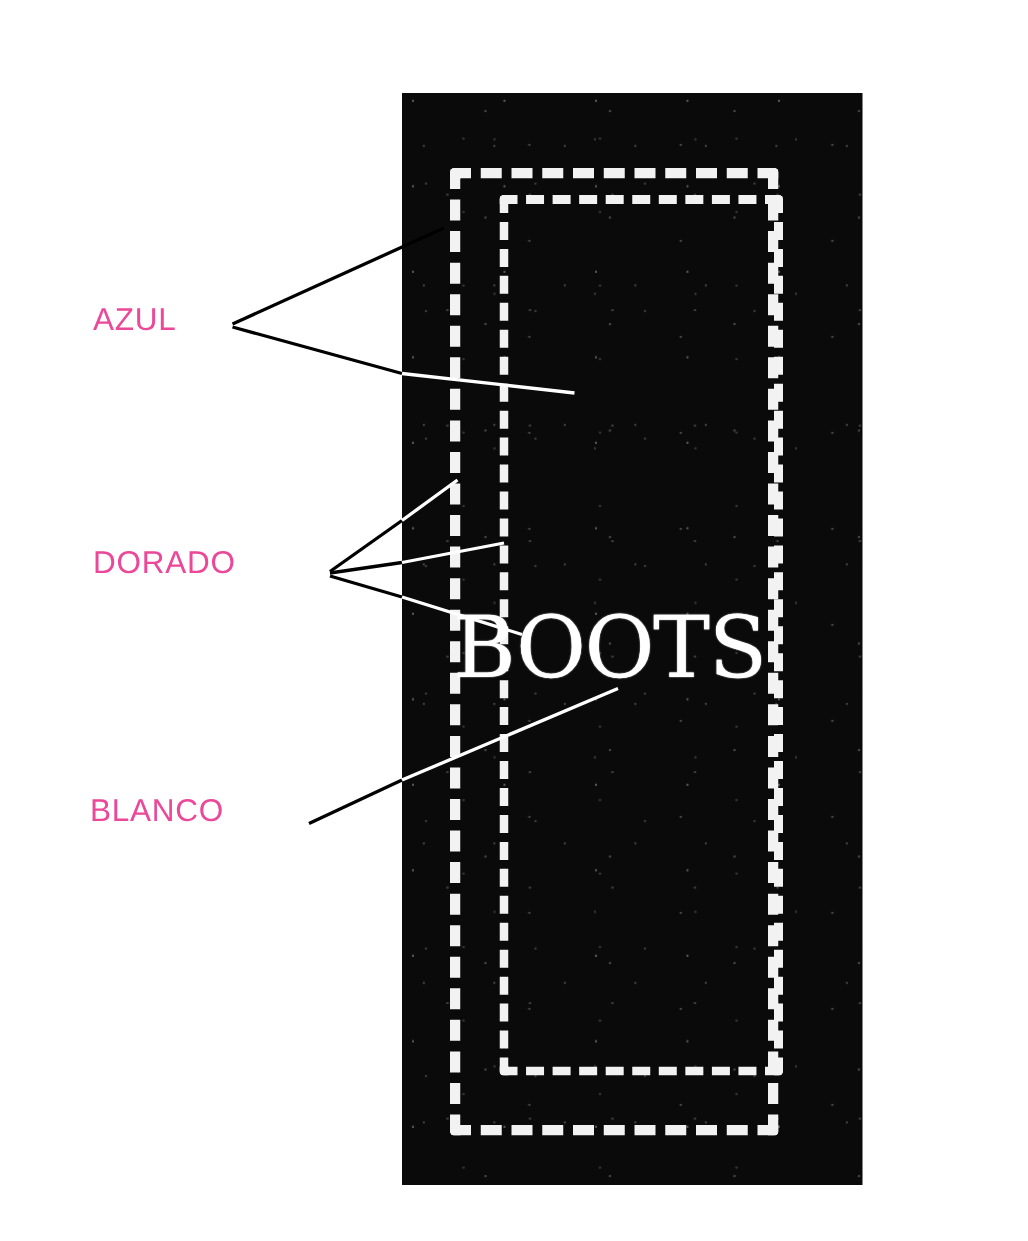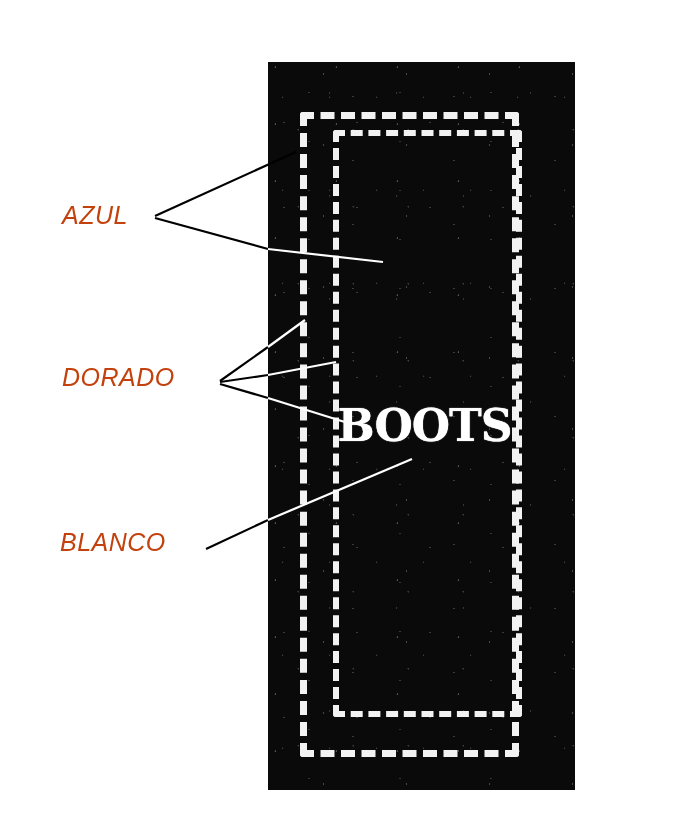--- a/index.html
+++ b/index.html
@@ -3,28 +3,27 @@
 <meta charset="utf-8">
 <style>
   html,body{margin:0;padding:0;background:#ffffff;}
   body{width:685px;height:827px;position:relative;overflow:hidden;
        font-family:"Liberation Sans", sans-serif;}
 
   #stage{position:absolute;left:0;top:0;width:685px;height:827px;}
 
   .label{
     position:absolute;
-    color:#c2410c;
+    color:#ec4899;
     font-family:"Liberation Sans", sans-serif;
-    font-size:25px;
+    font-size:21px;
     font-weight:400;
     letter-spacing:0.5px;
     white-space:nowrap;
     line-height:1;
-    font-style:italic;
   }
   #label-azul{left:62px;  top:203px;}
   #label-dorado{left:62px;top:365px;}
   #label-blanco{left:60px;top:530px;}
 
   
   #panel{
     position:absolute;
     left:268px; top:62px;
     width:307px; height:728px;
@@ -67,25 +66,24 @@
     border-radius:3px;
   }
 
   
   #brand{
     position:absolute;
     left:34px; top:342px;
     width:245px;
     color:#ffffff;
     font-family:"DejaVu Serif", serif;
-    font-weight:700;
-    font-size:44px;
+    font-weight:400;
+    font-size:57px;
     letter-spacing:-1px;
     line-height:1;
-    text-align:center;
     text-shadow:0 0 1px #ffffff;
   }
 
   
   #leaders{position:absolute;left:0;top:0;width:685px;height:827px;}
 </style>
 </head>
 <body>
 
 <div id="stage">

